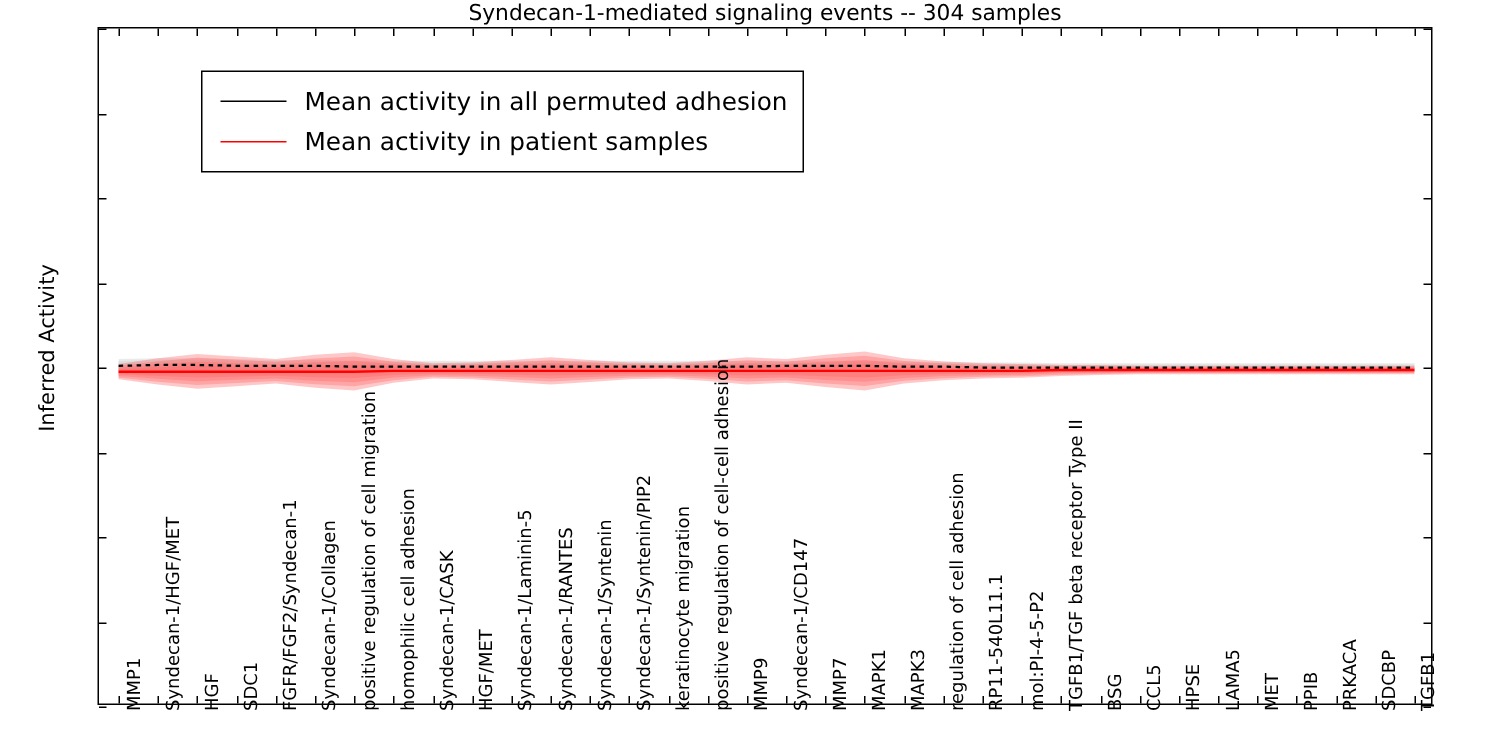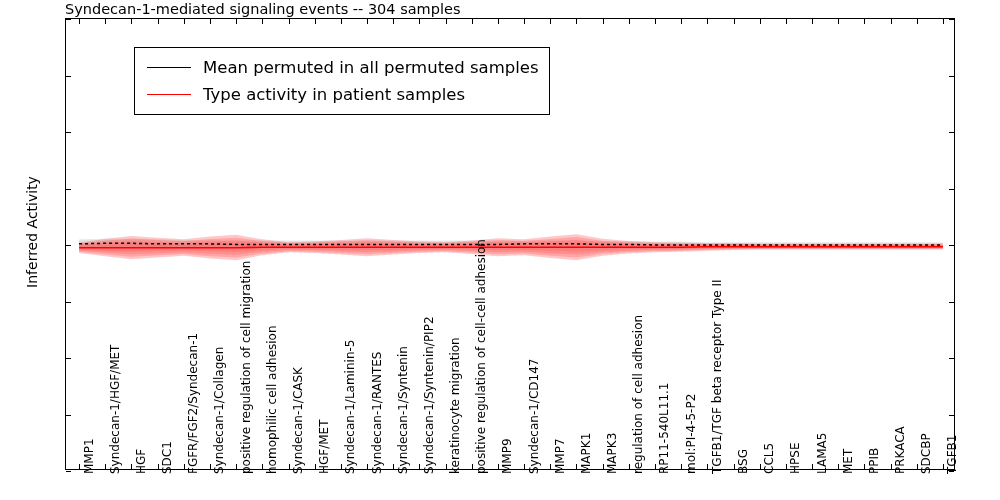--- a/index.html
+++ b/index.html
@@ -21,21 +21,21 @@
     height: 500px;
   }
   
   #chart-title {
     position: absolute;
     left: 65px;
     top: 0px;
     width: 890px;
     height: 18px;
     line-height: 18px;
-    text-align: left;
+    text-align: center;
     font-size: 14.5px;
     color: #000000;
     white-space: nowrap;
   }
   
   #plot-frame {
     position: absolute;
     left: 65px;
     top: 18px;
     width: 890px;
@@ -251,25 +251,25 @@
         <div class="xtick-mark top" style="left: 824.559px;"></div>
         <div class="xtick-mark" style="left: 850.735px;"></div>
         <div class="xtick-mark top" style="left: 850.735px;"></div>
         <div class="xtick-mark" style="left: 876.912px;"></div>
         <div class="xtick-mark top" style="left: 876.912px;"></div>
       </div>
 
     <div id="legend">
       <div class="legend-row">
         <span class="legend-swatch black"></span>
-        <span class="legend-text">Mean permuted in all permuted samples</span>
+        <span class="legend-text">Mean activity in all permuted adhesion</span>
       </div>
       <div class="legend-row">
         <span class="legend-swatch red"></span>
-        <span class="legend-text">Type activity in patient samples</span>
+        <span class="legend-text">Mean activity in patient samples</span>
       </div>
     </div>
   </div>
 
   <div id="xtick-labels">
       <div class="xtick-label" style="left: 82.5882px;">MMP1</div>
       <div class="xtick-label" style="left: 108.765px;">Syndecan-1/HGF/MET</div>
       <div class="xtick-label" style="left: 134.941px;">HGF</div>
       <div class="xtick-label" style="left: 161.118px;">SDC1</div>
       <div class="xtick-label" style="left: 187.294px;">FGFR/FGF2/Syndecan-1</div>

